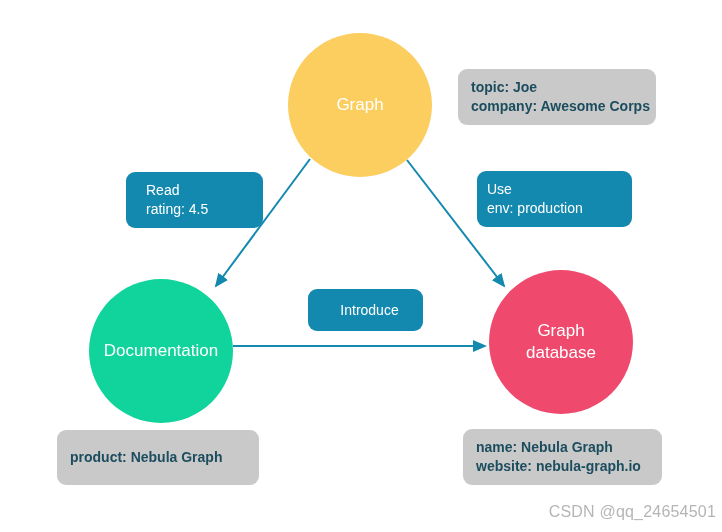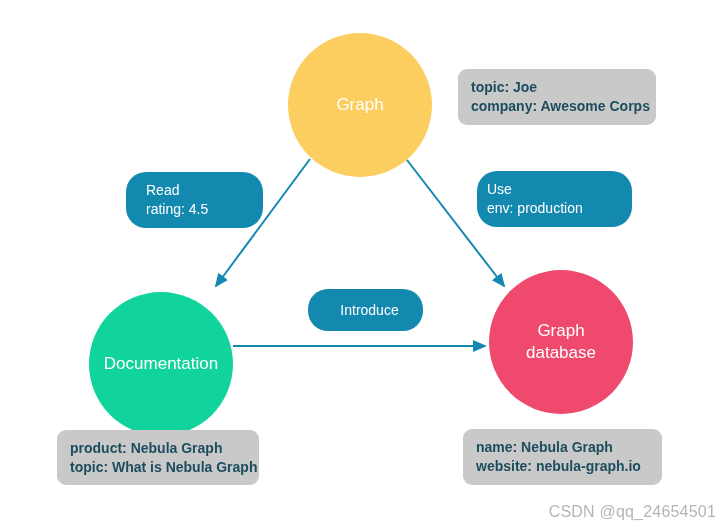--- a/index.html
+++ b/index.html
@@ -36,28 +36,28 @@
     display: flex;
     align-items: center;
     justify-content: center;
     text-align: center;
     color: var(--node-text, #ffffff);
     font-size: 17px;
     font-weight: 400;
     line-height: 1.3;
   }
   .node-user          { left: 288px; top: 33px;  background: var(--node-user, #fbce5f); }
-  .node-documentation { left: 89px;  top: 292px; background: var(--node-documentation, #10d49b); }
+  .node-documentation { left: 89px;  top: 279px; background: var(--node-documentation, #10d49b); }
   .node-graphdb       { left: 489px; top: 270px; background: var(--node-graphdb, #ef4a6e); }
   .node-graphdb .node-label { width: 92px; }
 
   .edge-box {
     position: absolute;
     background: var(--edge-color, #1489af);
-    border-radius: 20px;
+    border-radius: 9px;
     color: #ffffff;
     font-size: 14px;
     line-height: 19px;
     display: flex;
     flex-direction: column;
     justify-content: center;
   }
   .edge-box-read      { left: 126px; top: 172px; width: 117px; height: 56px; padding-left: 20px; }
   .edge-box-use       { left: 477px; top: 171px; width: 145px; height: 56px; padding-left: 10px; }
   .edge-box-introduce { left: 308px; top: 289px; width: 107px; height: 42px; align-items: center; padding-left: 8px; }
@@ -131,21 +131,20 @@
     <span>Introduce</span>
   </div>
 
   <div class="prop-box prop-box-user">
     <span>topic: Joe</span>
     <span>company: Awesome Corps</span>
   </div>
 
   <div class="prop-box prop-box-docs">
     <span>product: Nebula Graph</span>
-    <span>topic: What is Nebula Graph</span>
   </div>
 
   <div class="prop-box prop-box-graphdb">
     <span>name: Nebula Graph</span>
     <span>website: nebula-graph.io</span>
   </div>
 
   <div class="watermark">CSDN @qq_24654501</div>
 
 </div>

